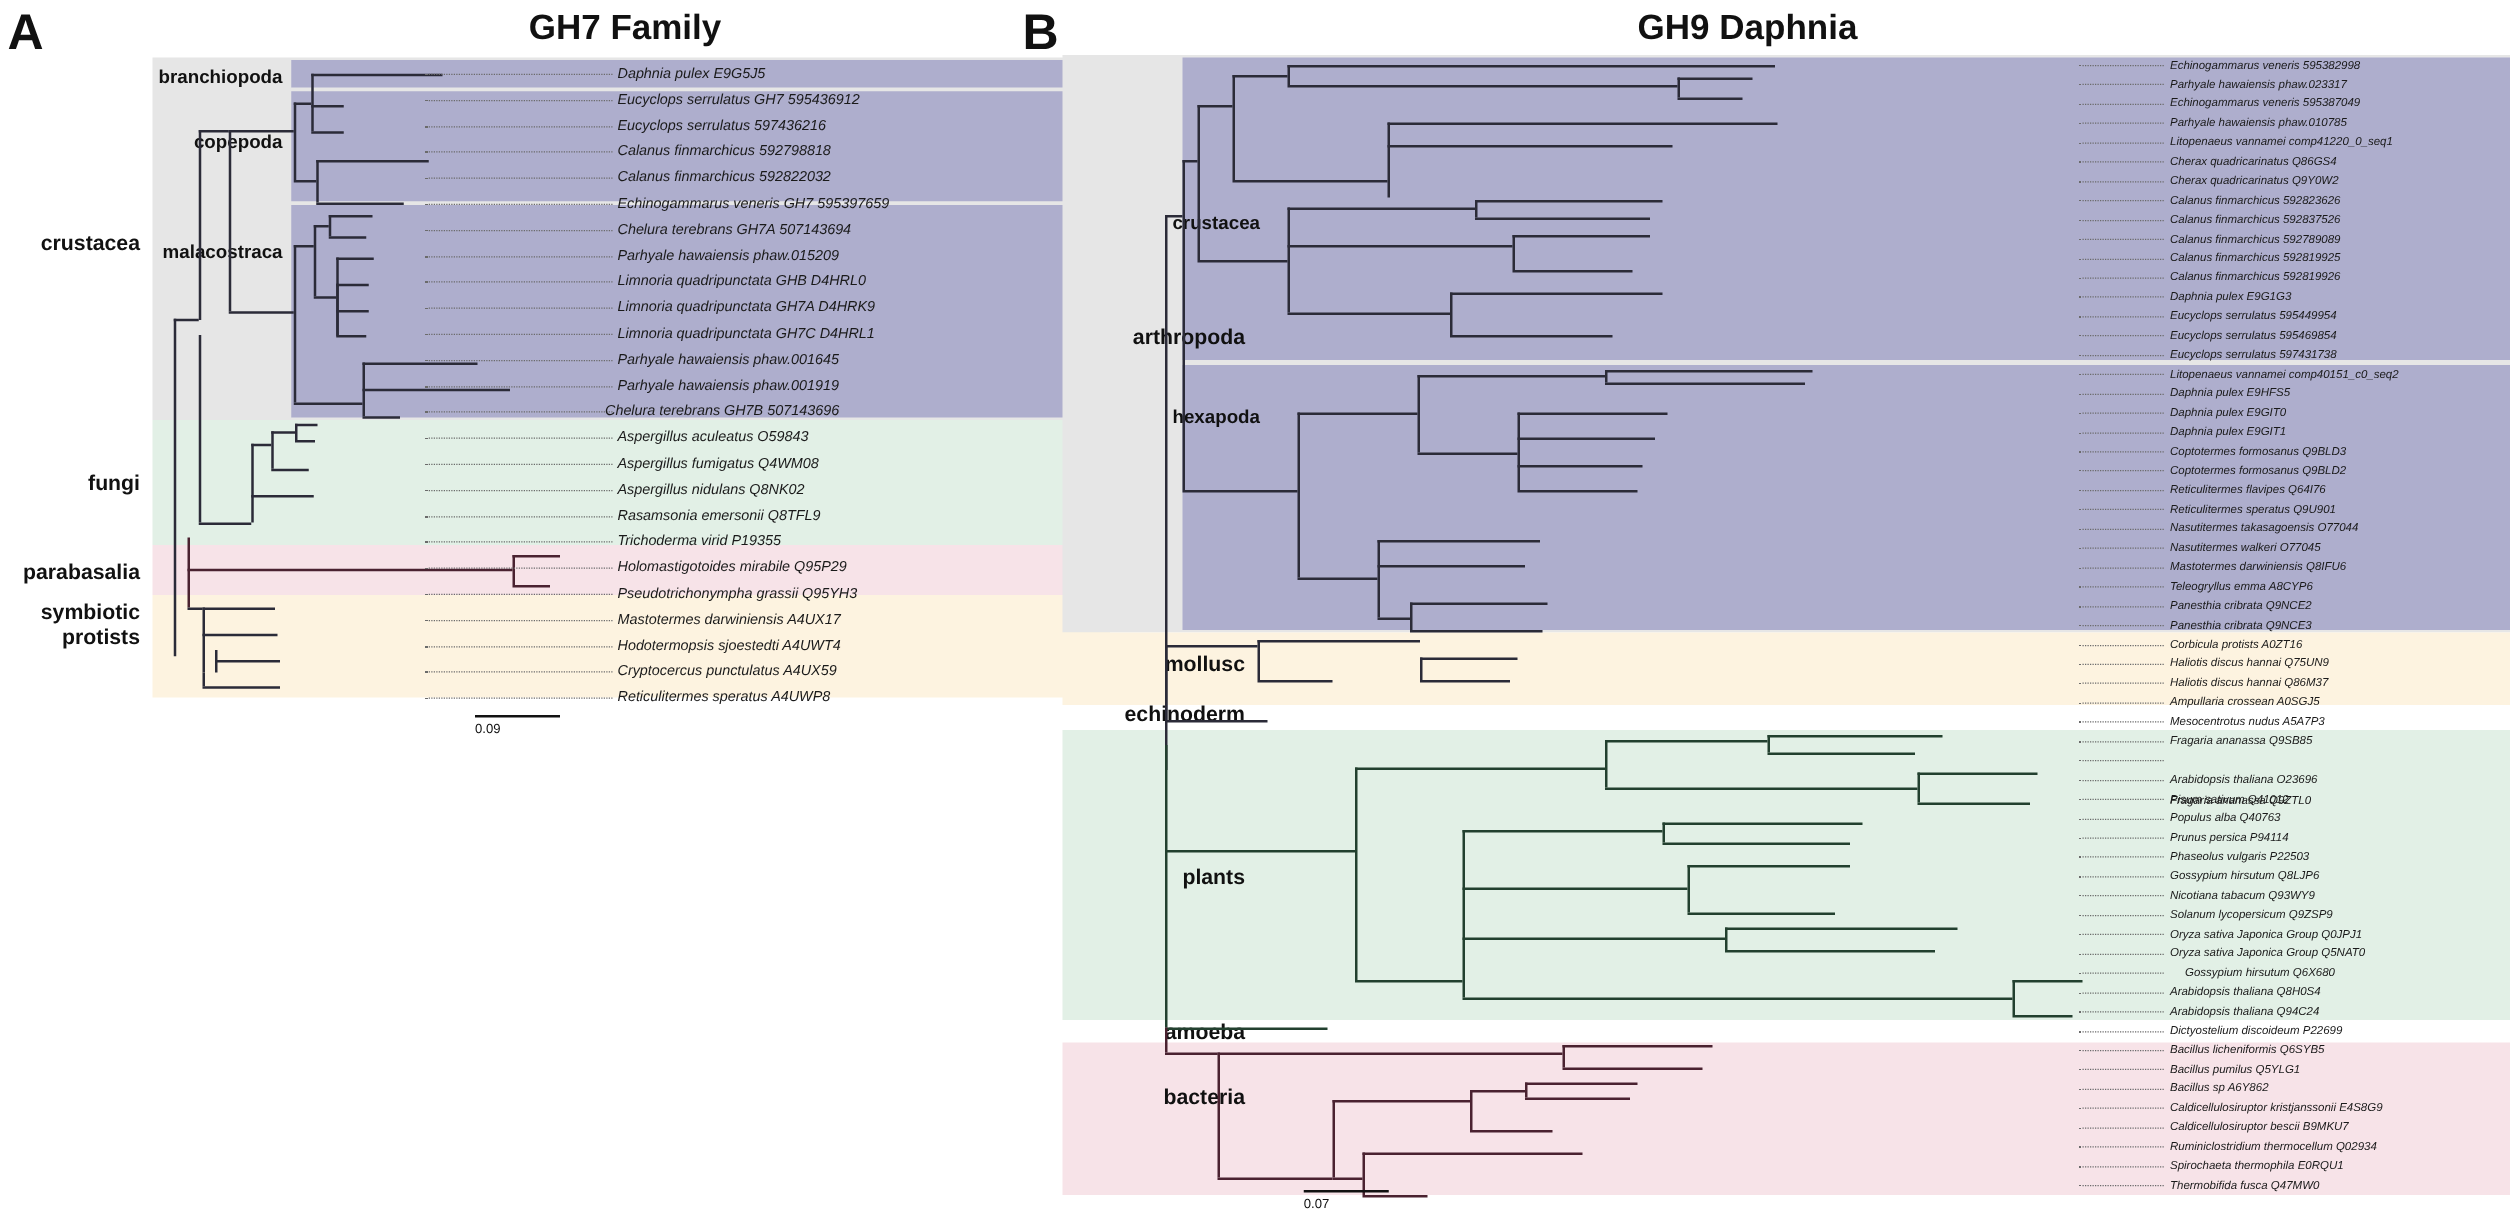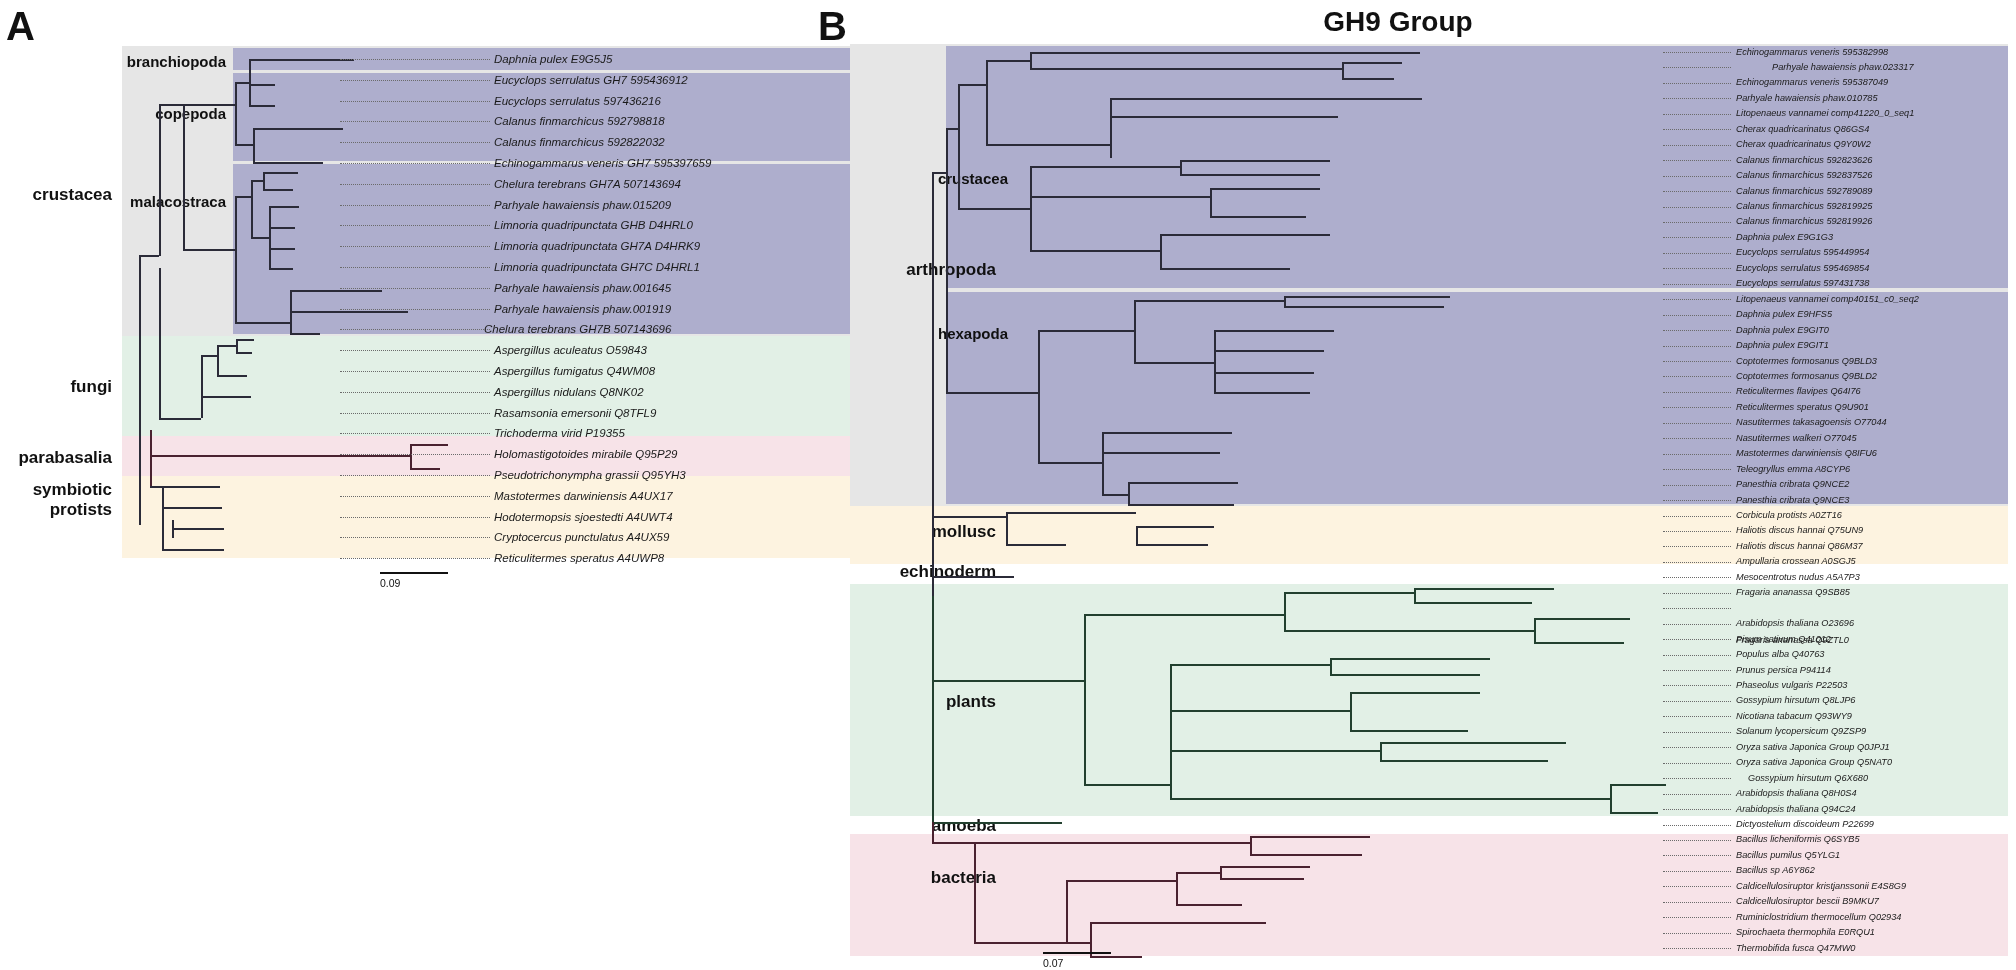--- a/index.html
+++ b/index.html
@@ -30,20 +30,21 @@
 
   .scalebar{position:absolute;}
   .scalebar .bar{position:absolute;left:0;top:0;height:2px;background:#111;}
   .scalebar .lbl{position:absolute;top:5px;left:0;width:100%;font-size:10.5px;color:#111;font-family:"Liberation Sans",sans-serif;}
 </style>
 </head>
 <body>
 
 <div class="panel" id="panelA">
   <div class="panel-letter" style="left:6px;top:6px;">A</div>
+  <div class="panel-title" style="left:200px;top:8px;width:600px;">GH7 Family</div>
 
   <div class="band" style="left:122px;top:46px;width:766px;height:290px;background:#e6e6e6;"></div>
   <div class="band" style="left:122px;top:336px;width:766px;height:100px;background:#e2f0e6;"></div>
   <div class="band" style="left:122px;top:436px;width:766px;height:40px;background:#f7e3e8;"></div>
   <div class="band" style="left:122px;top:476px;width:766px;height:82px;background:#fdf3e0;"></div>
 
   <div class="band" style="left:233px;top:48px;width:655px;height:22px;background:#aeaecd;"></div>
   <div class="band" style="left:233px;top:73px;width:655px;height:88px;background:#aeaecd;"></div>
   <div class="band" style="left:233px;top:164px;width:655px;height:170px;background:#aeaecd;"></div>
 
@@ -178,21 +179,21 @@
     </div>
 
   <div class="scalebar" style="left:380px;top:572px;width:68px;">
     <div class="bar" style="width:68px;"></div>
     <div class="lbl">0.09</div>
   </div>
 </div>
 
 <div class="panel" id="panelB">
   <div class="panel-letter" style="left:-190px;top:6px;">B</div>
-  <div class="panel-title" style="left:90px;top:8px;width:600px;">GH9 Group</div>
+  <div class="panel-title" style="left:90px;top:8px;width:600px;">GH9 Daphnia</div>
 
   <div class="band" style="left:-158px;top:44px;width:1158px;height:462px;background:#e6e6e6;"></div>
   <div class="band" style="left:-158px;top:506px;width:1158px;height:58px;background:#fdf3e0;"></div>
   <div class="band" style="left:-158px;top:564px;width:1158px;height:20px;background:#ffffff;"></div>
   <div class="band" style="left:-158px;top:584px;width:1158px;height:232px;background:#e2f0e6;"></div>
   <div class="band" style="left:-158px;top:816px;width:1158px;height:18px;background:#ffffff;"></div>
   <div class="band" style="left:-158px;top:834px;width:1158px;height:122px;background:#f7e3e8;"></div>
 
   <div class="band" style="left:-62px;top:46px;width:1062px;height:242px;background:#aeaecd;"></div>
   <div class="band" style="left:-62px;top:292px;width:1062px;height:212px;background:#aeaecd;"></div>
@@ -324,21 +325,21 @@
   <div class="branch-h r" style="left:168px;top:904px;width:66px;"></div>
   <div class="branch-h r" style="left:58px;top:942px;width:24px;"></div>
   <div class="branch-v r" style="left:82px;top:922px;height:34px;"></div>
   <div class="branch-h r" style="left:82px;top:922px;width:176px;"></div>
   <div class="branch-h r" style="left:82px;top:956px;width:52px;"></div>
 
   <div id="leavesB">
       <div class="dots" style="left: 655px; width: 68px; top: 52px;"></div>
       <div class="taxon taxonB" style="left: 728px; top: 47.5px;">Echinogammarus veneris 595382998</div>
       <div class="dots" style="left: 655px; width: 68px; top: 67.45px;"></div>
-      <div class="taxon taxonB" style="left: 764px; top: 62.95px;">Parhyale hawaiensis phaw.023317</div>
+      <div class="taxon taxonB" style="left: 728px; top: 62.95px;">Parhyale hawaiensis phaw.023317</div>
       <div class="dots" style="left: 655px; width: 68px; top: 82.9px;"></div>
       <div class="taxon taxonB" style="left: 728px; top: 78.4px;">Echinogammarus veneris 595387049</div>
       <div class="dots" style="left: 655px; width: 68px; top: 98.35px;"></div>
       <div class="taxon taxonB" style="left: 728px; top: 93.85px;">Parhyale hawaiensis phaw.010785</div>
       <div class="dots" style="left: 655px; width: 68px; top: 113.8px;"></div>
       <div class="taxon taxonB" style="left: 728px; top: 109.3px;">Litopenaeus vannamei comp41220_0_seq1</div>
       <div class="dots" style="left: 655px; width: 68px; top: 129.25px;"></div>
       <div class="taxon taxonB" style="left: 728px; top: 124.75px;">Cherax quadricarinatus Q86GS4</div>
       <div class="dots" style="left: 655px; width: 68px; top: 144.7px;"></div>
       <div class="taxon taxonB" style="left: 728px; top: 140.2px;">Cherax quadricarinatus Q9Y0W2</div>

